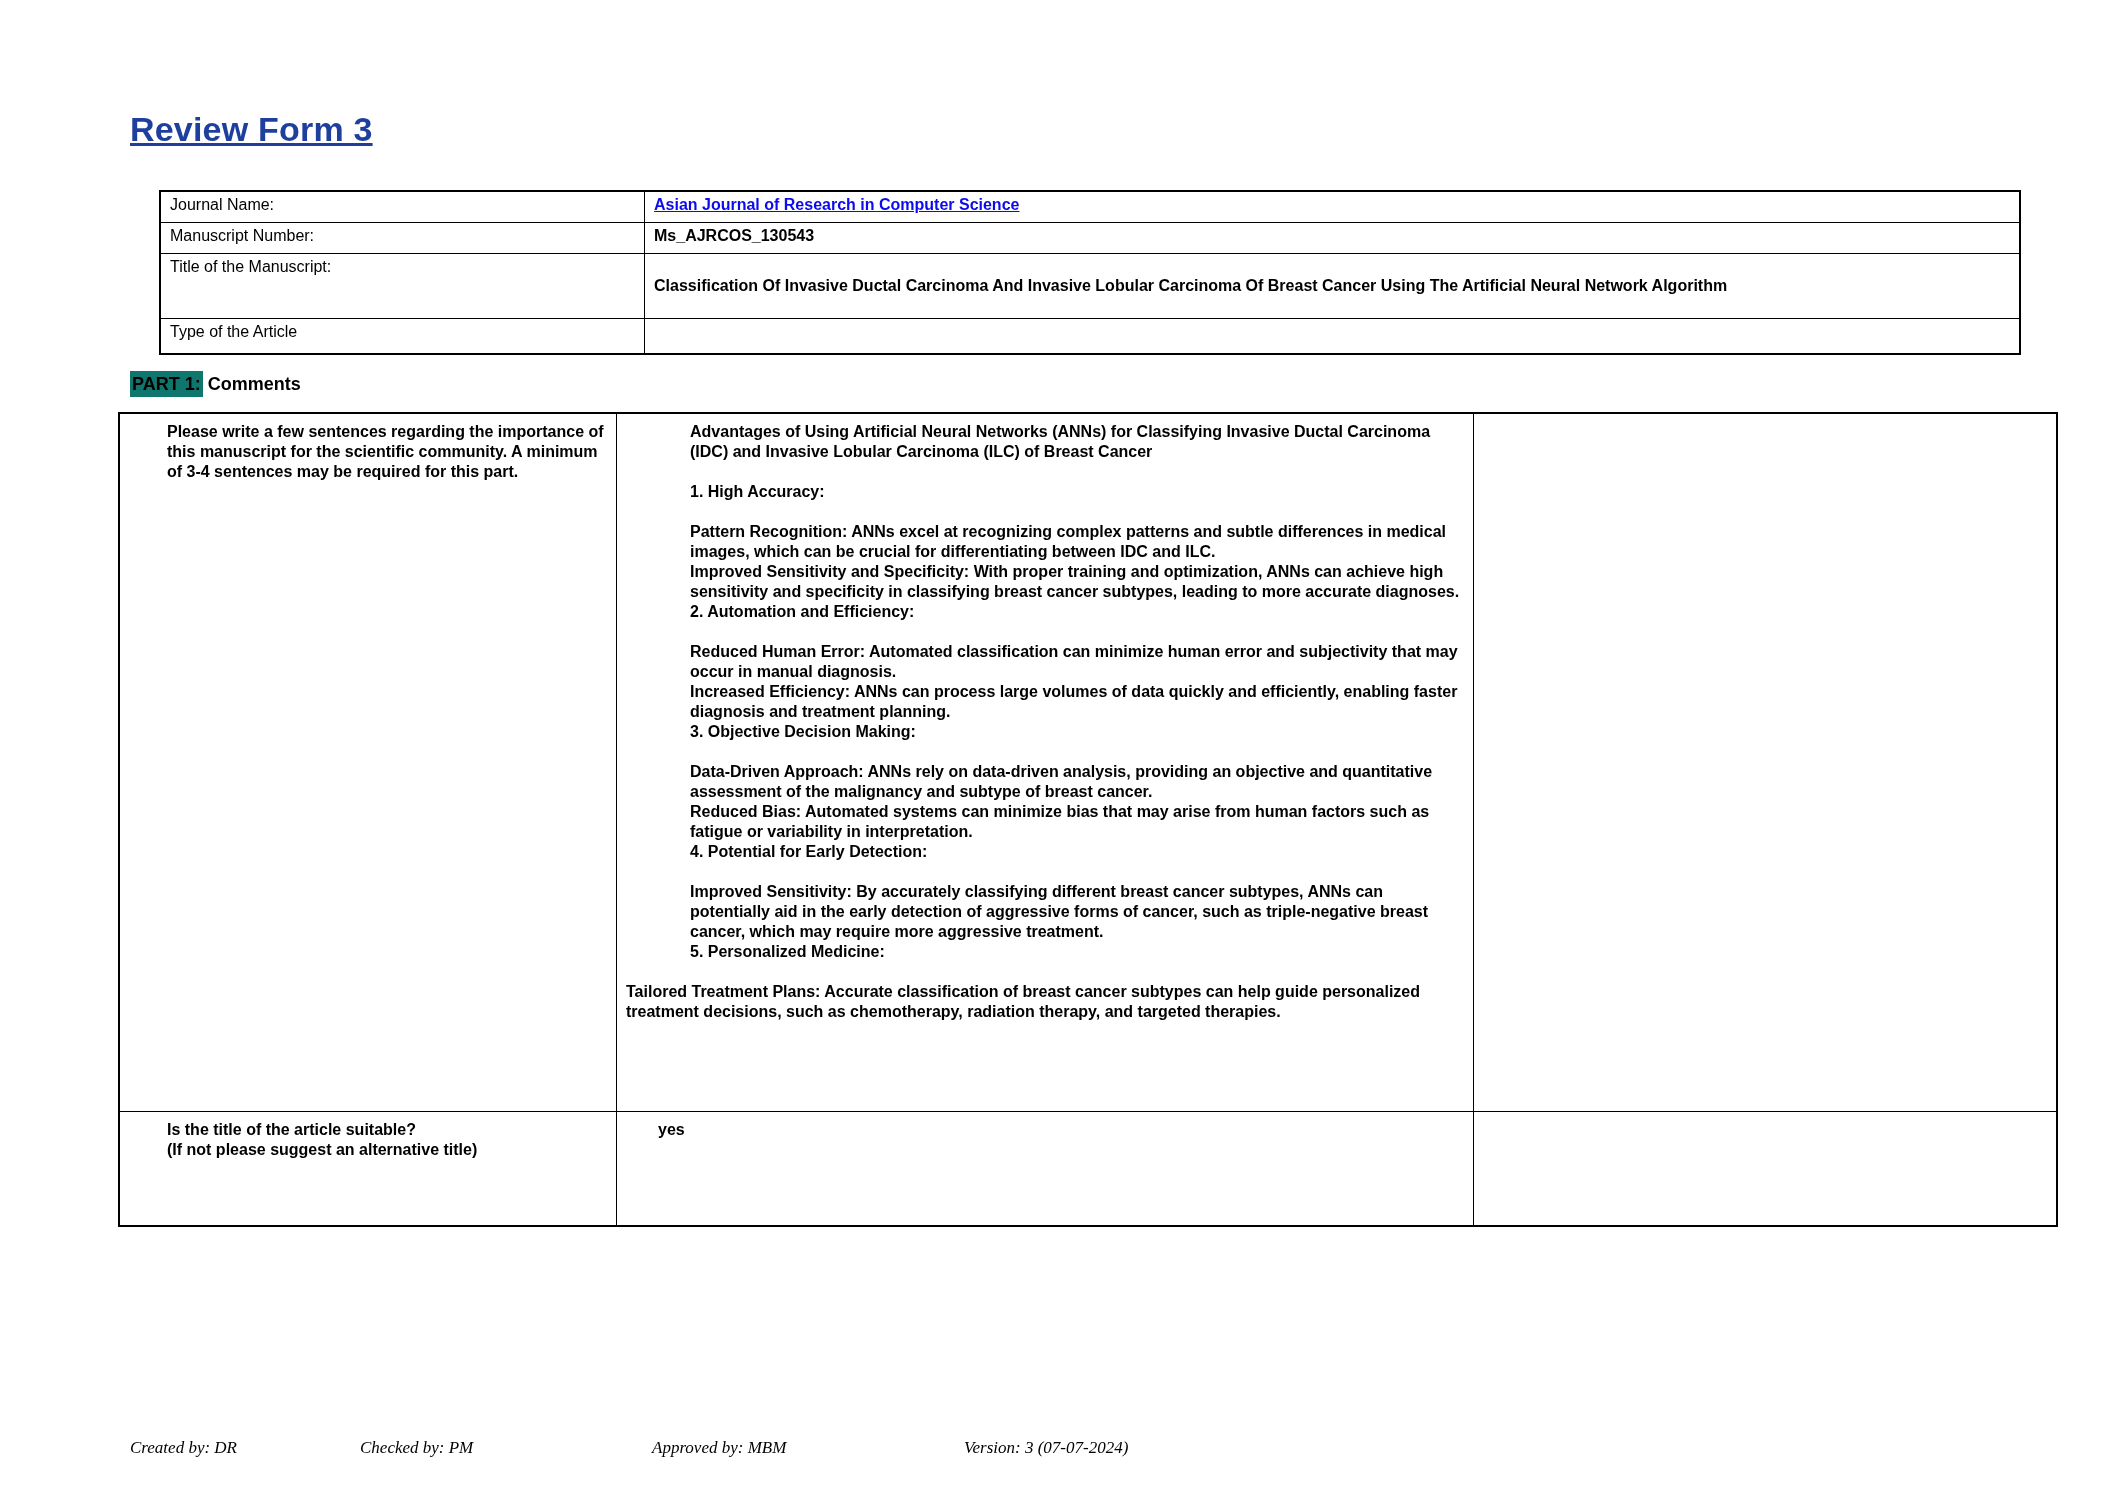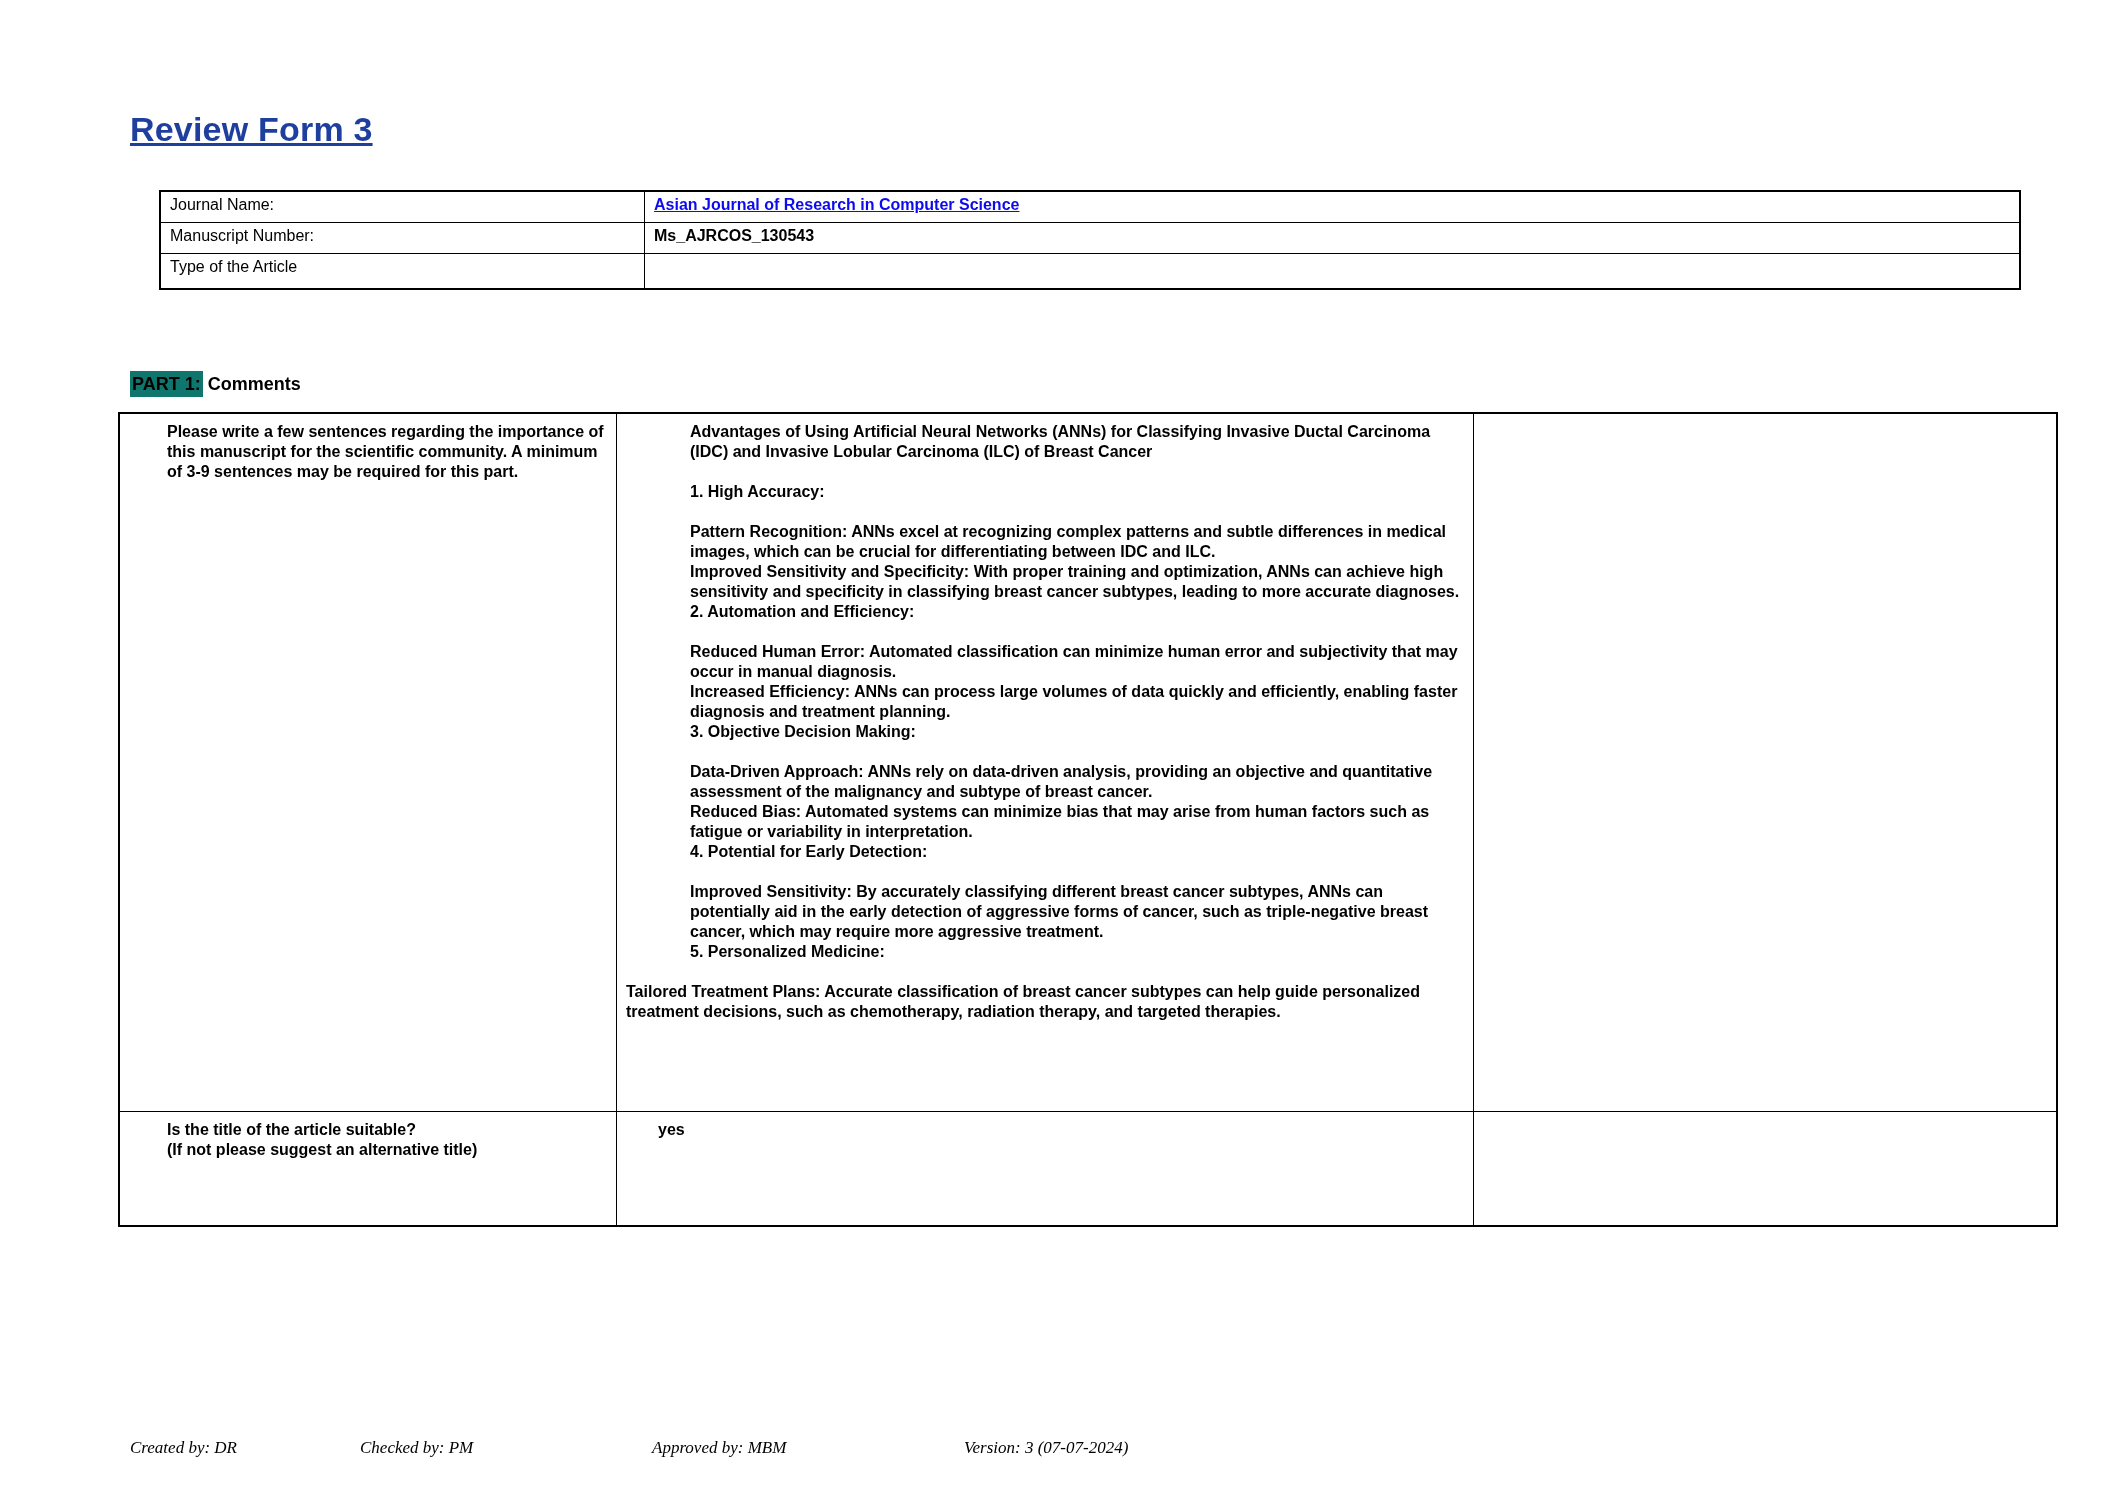--- a/index.html
+++ b/index.html
@@ -145,38 +145,42 @@
         <tr class="row-journal">
       <td class="label-col">Journal Name:</td>
       <td class="value">
         <a class="journal-link">Asian Journal of Research in Computer Science</a>
       </td>
     </tr>
     <tr class="row-number">
       <td class="label-col">Manuscript Number:</td>
       <td class="value">Ms_AJRCOS_130543</td>
     </tr>
+    <tr class="row-title">
+      <td class="label-col">Title of the Manuscript:</td>
+      <td class="value">Classification Of Invasive Ductal Carcinoma And Invasive Lobular Carcinoma Of Breast Cancer Using The Artificial Neural Network Algorithm</td>
+    </tr>
     <tr class="row-type">
       <td class="label-col">Type of the Article</td>
       <td class="value"></td>
     </tr>
   </tbody>
     </table>
 
   <div class="part1-heading">
     <span class="hl-yellow">PART  1:</span>
     <span>Comments</span>
   </div>
 
   <table class="comments-table">
     <tbody>
 
     <tr class="q-row-1">
       <td class="col-question">
-        <div class="question-text">Please write a few sentences regarding the importance of this manuscript for the scientific community. A minimum of 3-9 sentences may be required for this part.</div>
+        <div class="question-text">Please write a few sentences regarding the importance of this manuscript for the scientific community. A minimum of 3-4 sentences may be required for this part.</div>
       </td>
       <td class="col-comment">
         <div class="comment-indented">Advantages of Using Artificial Neural Networks (ANNs) for Classifying Invasive Ductal Carcinoma (IDC) and Invasive Lobular Carcinoma (ILC) of Breast Cancer
 
 1. High Accuracy:
 
 Pattern Recognition: ANNs excel at recognizing complex patterns and subtle differences in medical images, which can be crucial for differentiating between IDC and ILC.
 Improved Sensitivity and Specificity: With proper training and optimization, ANNs can achieve high sensitivity and specificity in classifying breast cancer subtypes, leading to more accurate diagnoses.
 2. Automation and Efficiency:
 

